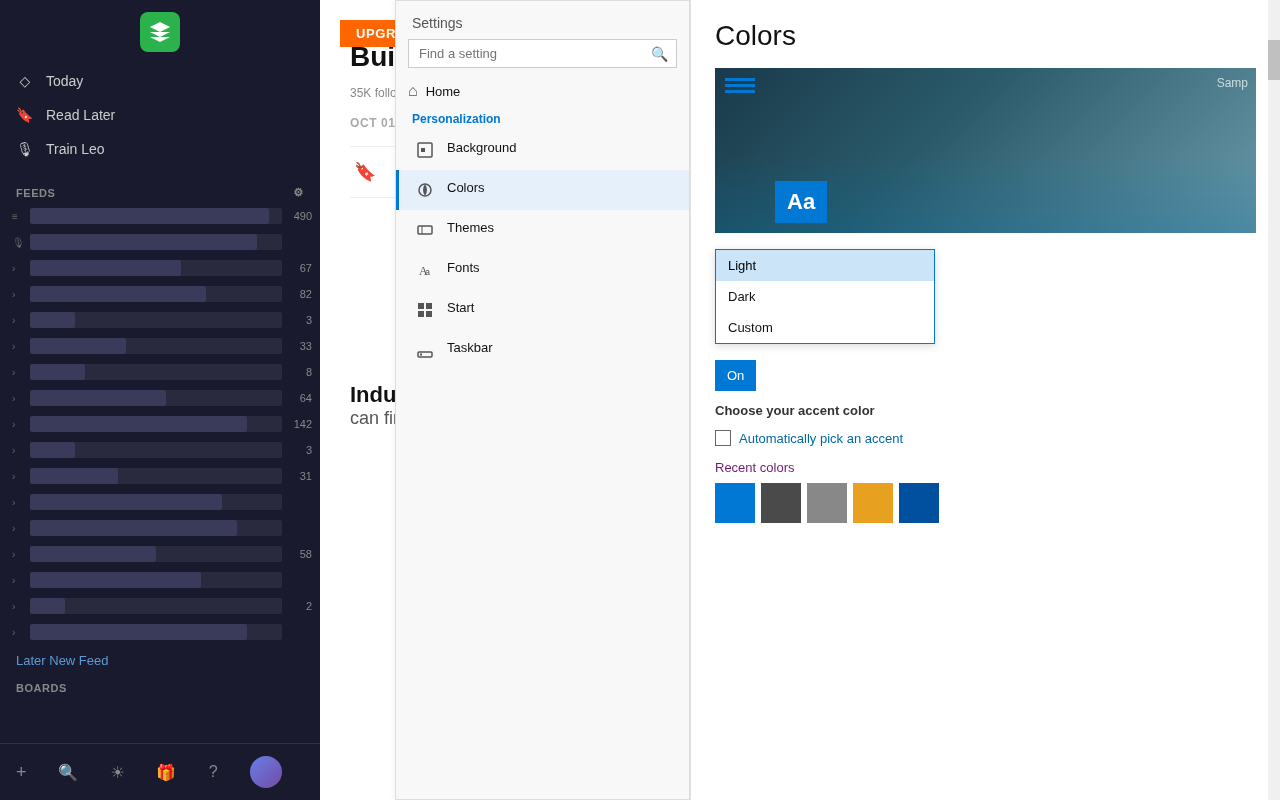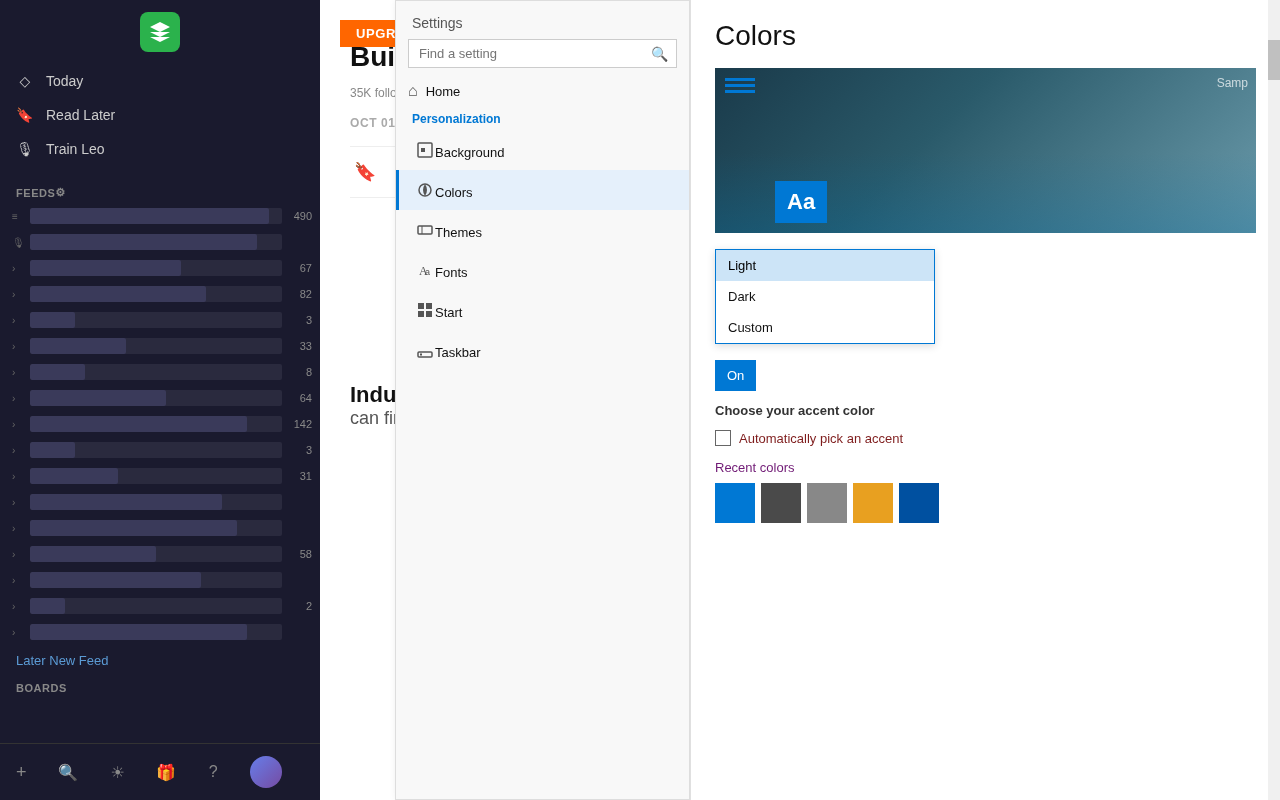--- a/index.html
+++ b/index.html
@@ -50,21 +50,21 @@
       height: 18px;
       display: flex;
       align-items: center;
       justify-content: center;
       flex-shrink: 0;
     }
 
     .feeds-header {
       display: flex;
       align-items: center;
-      justify-content: flex-start;
+      justify-content: space-between;
       padding: 8px 16px 4px 16px;
       color: #888;
       font-size: 11px;
       font-weight: 600;
       letter-spacing: 0.05em;
       margin-top: 8px;
     }
 
     .feeds-header .gear-icon {
       cursor: pointer;
@@ -278,25 +278,26 @@
 
     .settings-section-label {
       padding: 8px 16px 4px 16px;
       font-size: 12px;
       color: #0078d4;
       font-weight: 600;
     }
 
     .settings-nav-item {
       display: flex;
-      align-items: flex-end;
+      align-items: flex-start;
       padding: 10px 16px;
       font-size: 13px;
       color: #111;
       cursor: pointer;
+      gap: 12px;
       border-left: 3px solid transparent;
     }
     .settings-nav-item.active {
       background: #e5f0fb;
       border-left: 3px solid #0078d4;
     }
 
     .settings-nav-item .s-icon {
       width: 20px;
       height: 20px;
@@ -399,21 +400,21 @@
     .checkbox {
       width: 16px;
       height: 16px;
       border: 1px solid #666;
       background: #fff;
       flex-shrink: 0;
     }
 
     .auto-accent-text {
       font-size: 13px;
-      color: #7f1d1d;
+      color: #0369a1;
     }
 
     .recent-colors-label {
       font-size: 13px;
       color: #701a75;
       margin-bottom: 8px;
       font-weight: 400;
     }
 
     .color-swatches {

